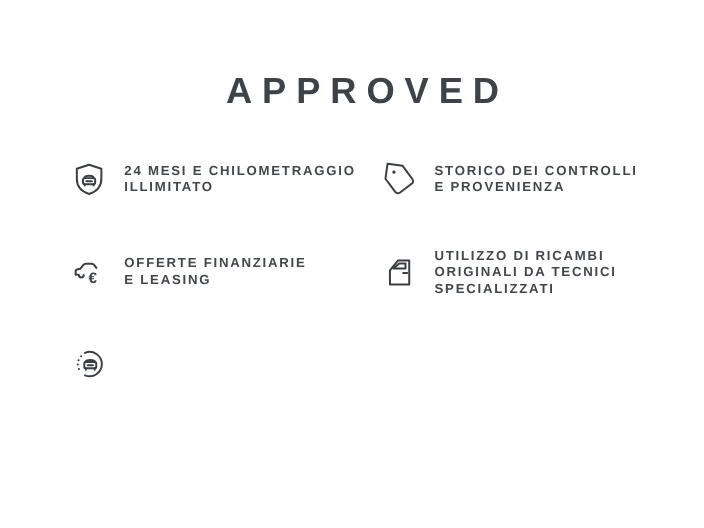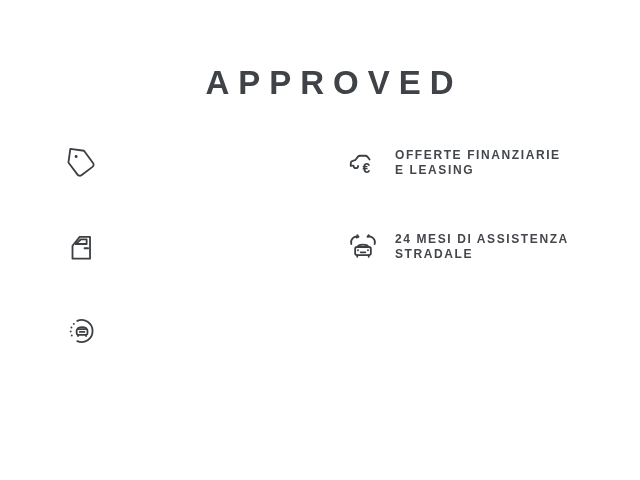--- a/index.html
+++ b/index.html
@@ -70,31 +70,46 @@
 </style>
 </head>
 <body>
 
 <div class="page">
 
   <div class="title">APPROVED</div>
 
   <div class="grid">
 
+    <div class="item">
+      <span class="icon">
+        <svg viewBox="0 0 32 32">
+          <path d="M16 3.5 L26.5 7 V15.5 C26.5 22.5 22 26.6 16 28.6 C10 26.6 5.5 22.5 5.5 15.5 V7 Z"></path>
+          <path d="M12 15 C12.4 12.4 19.6 12.4 20 15"></path>
+          <rect x="10.8" y="15" width="10.4" height="5.2" rx="1.4"></rect>
+          <path d="M13.6 17.6 h4.8"></path>
+          <path d="M12.2 20.2 v1.2 M19.8 20.2 v1.2"></path>
+        </svg>
+      </span>
+      <span class="label">24 MESI E CHILOMETRAGGIO
+ILLIMITATO</span>
+    </div>
 
 
     <div class="item">
       <span class="icon">
         <svg viewBox="0 0 32 32">
           <g transform="rotate(8 16 16)">
             <path d="M27.2 18.1 l-9.2 9.2 a2.6 2.6 0 0 1 -3.7 0 L4.2 17.2 V4.2 h13 l10 10.2 a2.6 2.6 0 0 1 0 3.7 Z"></path>
             <circle cx="10.6" cy="10.6" r="1.4" fill="#3b3f43" stroke="none"></circle>
           </g>
         </svg>
       </span>
+      <span class="label">STORICO DEI CONTROLLI
+E PROVENIENZA</span>
     </div>
 
 
     <div class="item">
       <span class="icon">
         <svg viewBox="0 0 32 32">
           <path d="M4.5 18.5 v-2.6 q0 -1.7 1.7 -2 l2.4 -0.5 2.5 -3.2 q0.8 -1 2.1 -1 h5 q1.3 0 2.1 1 l1.9 2.5"></path>
           <path d="M4.5 18.5 h2.2"></path>
           <path d="M7.2 18.8 a2.1 2.1 0 0 0 4.2 0"></path>
           <text class="euro-glyph" x="15.5" y="25.5">€</text>
@@ -105,38 +120,25 @@
     </div>
 
     <div class="item">
       <span class="icon">
         <svg viewBox="0 0 32 32">
           <path d="M8 27 V14.8 L14.8 6.5 H24.5 V27 Z"></path>
           <path d="M11 13.2 L15.8 8.9 H21.3 V13.2 Z"></path>
           <path d="M19.3 17.2 h3.4"></path>
         </svg>
       </span>
+      <span class="label">UTILIZZO DI RICAMBI
+ORIGINALI DA TECNICI
+SPECIALIZZATI</span>
     </div>
 
-    <div class="item">
-      <span class="icon">
-        <svg viewBox="0 0 32 32">
-          <path d="M5 13.2 C3.8 8.6 7.8 5.2 11.8 6.4 M11.8 6.4 l-1.2 -1.6 M11.8 6.4 l-1.9 0.7"></path>
-          <path d="M27 13.2 C28.2 8.6 24.2 5.2 20.2 6.4 M20.2 6.4 l1.2 -1.6 M20.2 6.4 l1.9 -0.7"></path>
-          <path d="M11 16 C11.4 13 20.6 13 21 16"></path>
-          <rect x="8.6" y="16" width="14.8" height="7.6" rx="1.8"></rect>
-          <path d="M13.8 21 h4.4"></path>
-          <circle cx="11.3" cy="19" r="0.9" fill="#3b3f43" stroke="none"></circle>
-          <circle cx="20.7" cy="19" r="0.9" fill="#3b3f43" stroke="none"></circle>
-          <path d="M10.6 23.6 v1.6 M21.4 23.6 v1.6"></path>
-        </svg>
-      </span>
-      <span class="label">24 MESI DI ASSISTENZA
-STRADALE</span>
-    </div>
 
     <div class="item">
       <span class="icon">
         <svg viewBox="0 0 32 32">
           <path d="M12.5 6.4 A10.4 10.4 0 1 1 12.5 25.6"></path>
           <path d="M12.8 14.2 C13.1 11.8 20.9 11.8 21.2 14.2"></path>
           <rect x="11.9" y="14.2" width="10.2" height="5.4" rx="1.4"></rect>
           <path d="M14.8 16.9 h4.4"></path>
           <path d="M13.2 19.6 v1.2 M20.8 19.6 v1.2"></path>
           <circle cx="9.2" cy="9.3" r="0.9" fill="#3b3f43" stroke="none"></circle>

